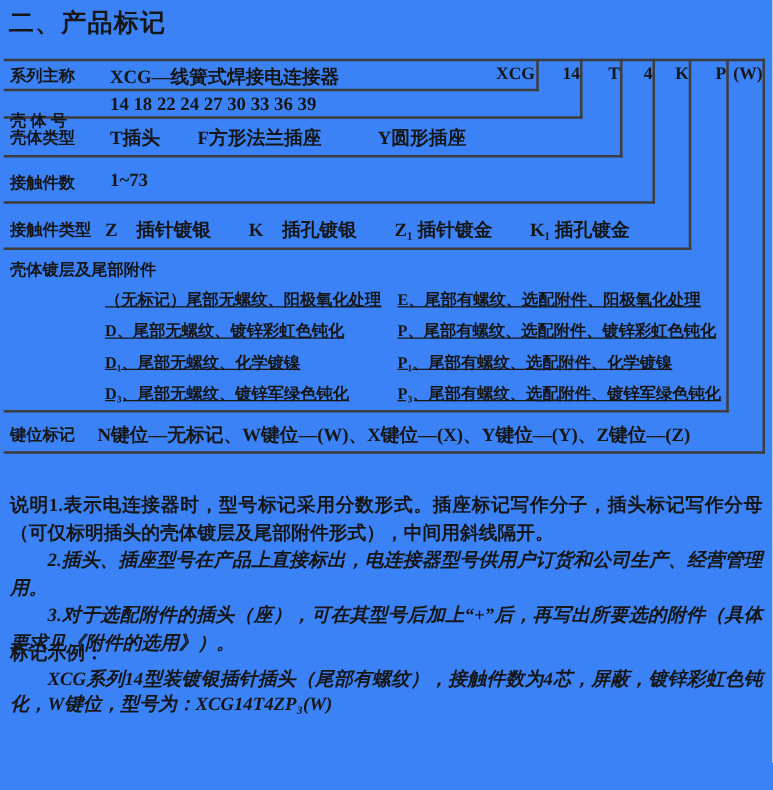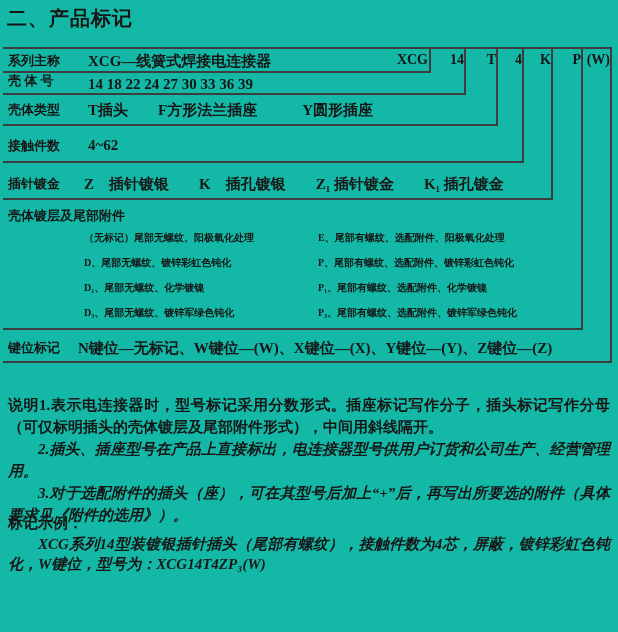--- a/index.html
+++ b/index.html
@@ -1,38 +1,38 @@
 <!DOCTYPE html>
 <html><head>
 <meta charset="utf-8">
 <style>
   html,body { margin:0; padding:0; background:#ffffff; }
   .page {
     position:relative;
     width:618px; height:632px;
-    background:#14b8a6;
+    background:#3b82f6;
     color:#161616;
     font-family:"Liberation Serif","DejaVu Serif",serif;
     font-weight:bold;
     overflow:hidden;
   }
   .title {
     position:absolute; top:5px; left:7px; margin:0;
     font-family:"DejaVu Sans","Liberation Sans",sans-serif;
     font-size:20px; font-weight:bold; letter-spacing:1px;
   }
   .hl { position:absolute; height:2px; background:#3d3d3d; }
   .vl { position:absolute; width:2px; background:#3d3d3d; }
   .code {
     position:absolute; top:50px; height:20px; line-height:20px;
     text-align:right; font-size:14px; white-space:nowrap;
   }
   .lbl { position:absolute; font-size:13px; white-space:pre; }
   .val { position:absolute; font-size:15px; white-space:pre; }
-  .pitem { position:absolute; font-size:10px; white-space:pre; }
+  .pitem { position:absolute; font-size:13px; white-space:pre;text-decoration:underline; }
   .notes { position:absolute; top:394px; left:8px; width:602px;
            font-size:15px; line-height:22px; text-align:justify; }
   .notes p { margin:0; }
   .notes .nlabel { }
   .ind { text-indent:2em;font-style:italic; }
   .examples { position:absolute; top:512px; left:8px; width:602px;
               font-size:15px; line-height:19.5px; text-align:justify; }
   .examples p { margin:0; }
   .exlabel { line-height:23px; }
 </style>
@@ -66,30 +66,30 @@
     <span class="code" style="left:431px;width:33px">14</span>
     <span class="code" style="left:466px;width:30px">T</span>
     <span class="code" style="left:498px;width:24px">4</span>
     <span class="code" style="left:524px;width:27px">K</span>
     <span class="code" style="left:553px;width:28px">P</span>
     <span class="code" style="left:583px;width:27px">(W)</span>
 
     <span class="lbl" style="left:8px;top:52px">系列主称</span>
     <span class="val" style="left:88px;top:52px">XCG—线簧式焊接电连接器</span>
 
-    <span class="lbl" style="left:8px;top:72px">壳 体 号</span>
+    <span class="lbl" style="left:8px;top:88px">壳 体 号</span>
     <span class="val" style="left:88px;top:76px">14 18 22 24 27 30 33 36 39</span>
 
     <span class="lbl" style="left:8px;top:101px">壳体类型</span>
     <span class="val" style="left:88px;top:101px">T插头　　F方形法兰插座　　　Y圆形插座</span>
 
     <span class="lbl" style="left:8px;top:137px">接触件数</span>
-    <span class="val" style="left:88px;top:137px">4~62</span>
+    <span class="val" style="left:88px;top:137px">1~73</span>
 
-    <span class="lbl" style="left:8px;top:175px">插针镀金</span>
+    <span class="lbl" style="left:8px;top:175px">接触件类型</span>
     <span class="val" style="left:84px;top:175px">Z　插针镀银　　K　插孔镀银　　Z₁ 插针镀金　　K₁ 插孔镀金</span>
 
     <span class="lbl" style="left:8px;top:207px">壳体镀层及尾部附件</span>
 
     <span class="pitem" style="left:84px;top:231px">（无标记）尾部无螺纹、阳极氧化处理</span>
     <span class="pitem" style="left:84px;top:256px">D、尾部无螺纹、镀锌彩虹色钝化</span>
     <span class="pitem" style="left:84px;top:281px">D₁、尾部无螺纹、化学镀镍</span>
     <span class="pitem" style="left:84px;top:306px">D₃、尾部无螺纹、镀锌军绿色钝化</span>
 
     <span class="pitem" style="left:318px;top:231px">E、尾部有螺纹、选配附件、阳极氧化处理</span>

